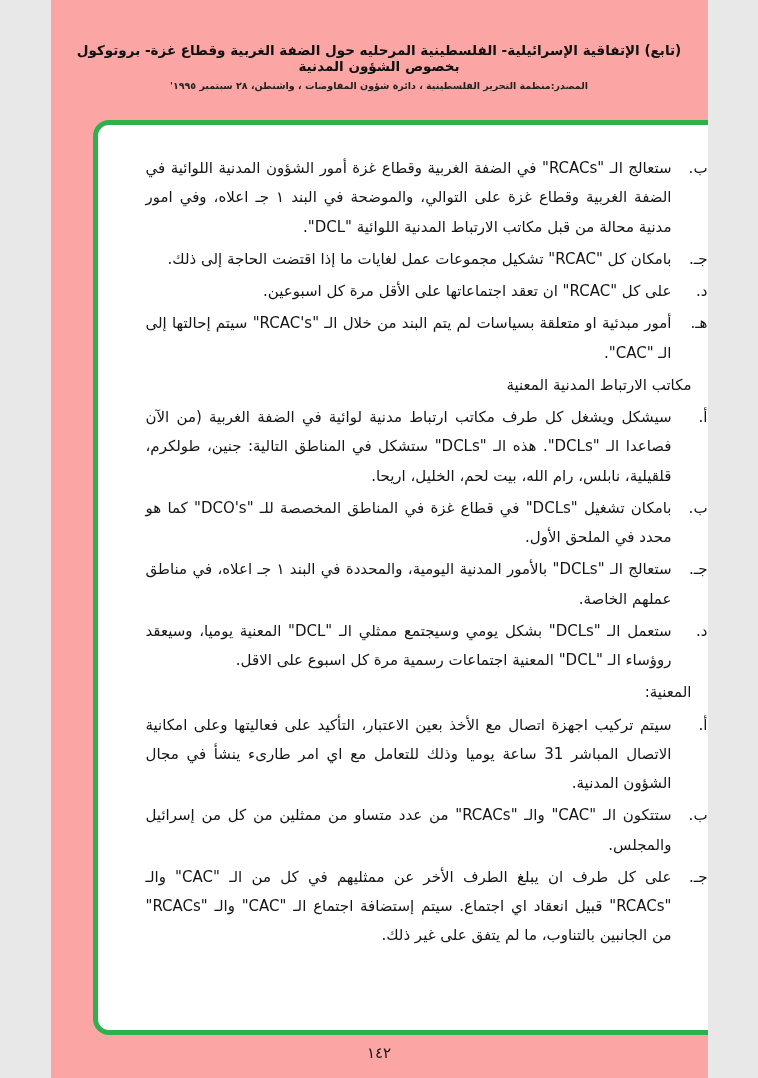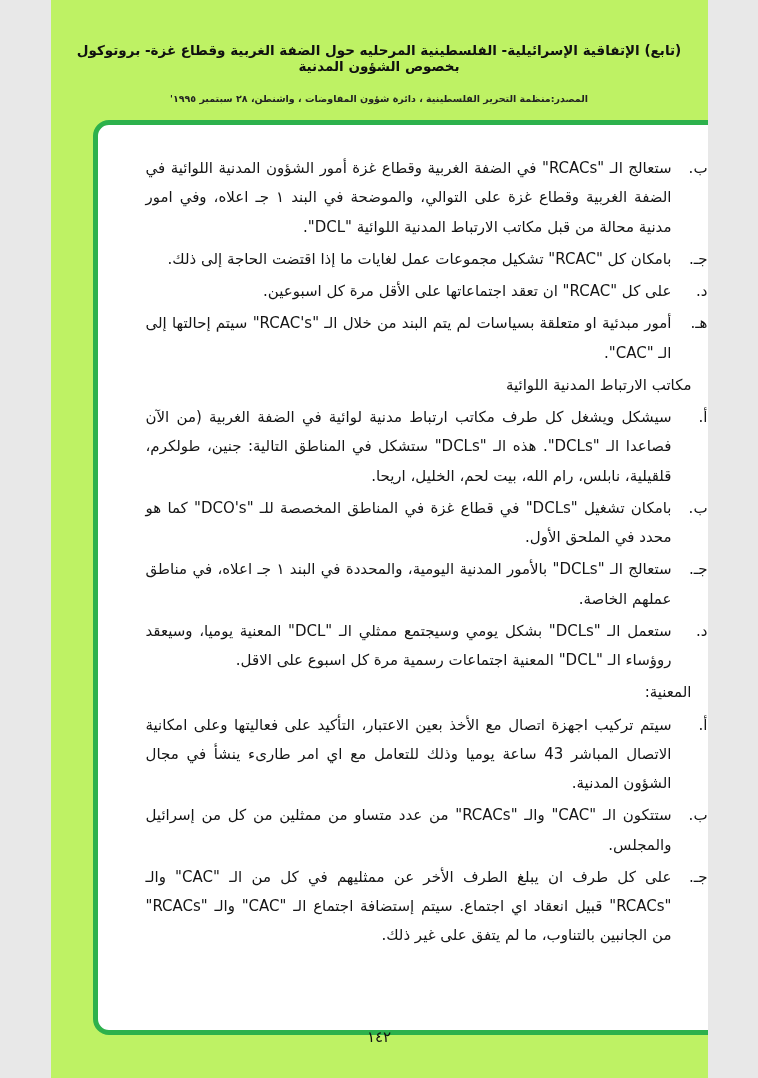--- a/index.html
+++ b/index.html
@@ -1,38 +1,38 @@
 <!DOCTYPE html>
 <html lang="ar"><head>
 <meta charset="utf-8">
 <style>
   html,body{margin:0;padding:0;background:#e8e8e8;}
   .page{
     position:relative;
     width:657px;height:1078px;
     margin:0 auto;
-    background:#bef264;
+    background:#fca5a5;
     font-family:"DejaVu Sans", sans-serif;
     color:#111;
     overflow:hidden;
   }
   .doc-header{
     position:absolute;
     top:42px;left:0;right:0;
     text-align:center;
     direction:rtl;
   }
   .doc-header .h1{
     font-size:13.5px;
     font-weight:bold;
     letter-spacing:0;
     color:#101010;
   }
   .doc-header .h2{
-    margin-top:19px;
+    margin-top:6px;
     font-size:9.5px;
     font-weight:bold;
     color:#222;
   }
   .green-frame{
     position:absolute;
     left:42px;top:120px;
     width:676px;height:915px;
     box-sizing:border-box;
     border:5px solid #2db14c;
@@ -60,21 +60,21 @@
   }
   .item .text{
     flex:1 1 auto;
     text-align:justify;
   }
   .item.letter{ margin-right:14px; }
   .item.number{ margin-right:0; font-weight:500; }
   .item.number .marker{ flex:0 0 30px; }
   .page-footer{
     position:absolute;
-    bottom:32px;left:0;right:0;
+    bottom:16px;left:0;right:0;
     text-align:center;
     font-size:15px;
     color:#111;
     direction:rtl;
   }
 </style>
 </head>
 <body>
 
 <div class="page">
@@ -102,21 +102,21 @@
         <span class="text">على كل "RCAC" ان تعقد اجتماعاتها على الأقل مرة كل اسبوعين.</span>
       </div>
 
       <div class="item letter">
         <span class="marker">هـ.</span>
         <span class="text">أمور مبدئية او متعلقة بسياسات لم يتم البند من خلال الـ "RCAC's" سيتم إحالتها إلى الـ "CAC".</span>
       </div>
 
       <div class="item number">
         <span class="marker">٣.</span>
-        <span class="text">مكاتب الارتباط المدنية اللوائية</span>
+        <span class="text">مكاتب الارتباط المدنية المعنية</span>
       </div>
 
       <div class="item letter">
         <span class="marker">أ.</span>
         <span class="text">سيشكل ويشغل كل طرف مكاتب ارتباط مدنية لوائية في الضفة الغربية (من الآن فصاعدا الـ "DCLs". هذه الـ "DCLs" ستشكل في المناطق التالية:  جنين، طولكرم، قلقيلية، نابلس، رام الله، بيت لحم، الخليل، اريحا.</span>
       </div>
 
       <div class="item letter">
         <span class="marker">ب.</span>
         <span class="text">بامكان تشغيل "DCLs" في قطاع غزة في المناطق المخصصة للـ "DCO's" كما هو محدد في الملحق الأول.</span>
@@ -132,21 +132,21 @@
         <span class="text">ستعمل الـ "DCLs" بشكل يومي وسيجتمع ممثلي الـ "DCL" المعنية يوميا، وسيعقد روؤساء الـ "DCL" المعنية اجتماعات رسمية مرة كل اسبوع على الاقل.</span>
       </div>
 
       <div class="item number">
         <span class="marker">٤.</span>
         <span class="text">المعنية:</span>
       </div>
 
       <div class="item letter">
         <span class="marker">أ.</span>
-        <span class="text">سيتم تركيب اجهزة اتصال مع الأخذ بعين الاعتبار، التأكيد على فعاليتها وعلى امكانية الاتصال المباشر 43 ساعة يوميا وذلك للتعامل مع اي امر طارىء ينشأ في مجال الشؤون المدنية.</span>
+        <span class="text">سيتم تركيب اجهزة اتصال مع الأخذ بعين الاعتبار، التأكيد على فعاليتها وعلى امكانية الاتصال المباشر 31 ساعة يوميا وذلك للتعامل مع اي امر طارىء ينشأ في مجال الشؤون المدنية.</span>
       </div>
 
       <div class="item letter">
         <span class="marker">ب.</span>
         <span class="text">ستتكون الـ "CAC" والـ "RCACs" من عدد متساو من ممثلين من كل من إسرائيل والمجلس.</span>
       </div>
 
       <div class="item letter">
         <span class="marker">جـ.</span>
         <span class="text">على كل طرف ان يبلغ الطرف الأخر عن ممثليهم في كل من الـ "CAC" والـ "RCACs" قبيل انعقاد اي اجتماع. سيتم إستضافة اجتماع الـ "CAC" والـ "RCACs" من الجانبين بالتناوب، ما لم يتفق على غير ذلك.</span>

